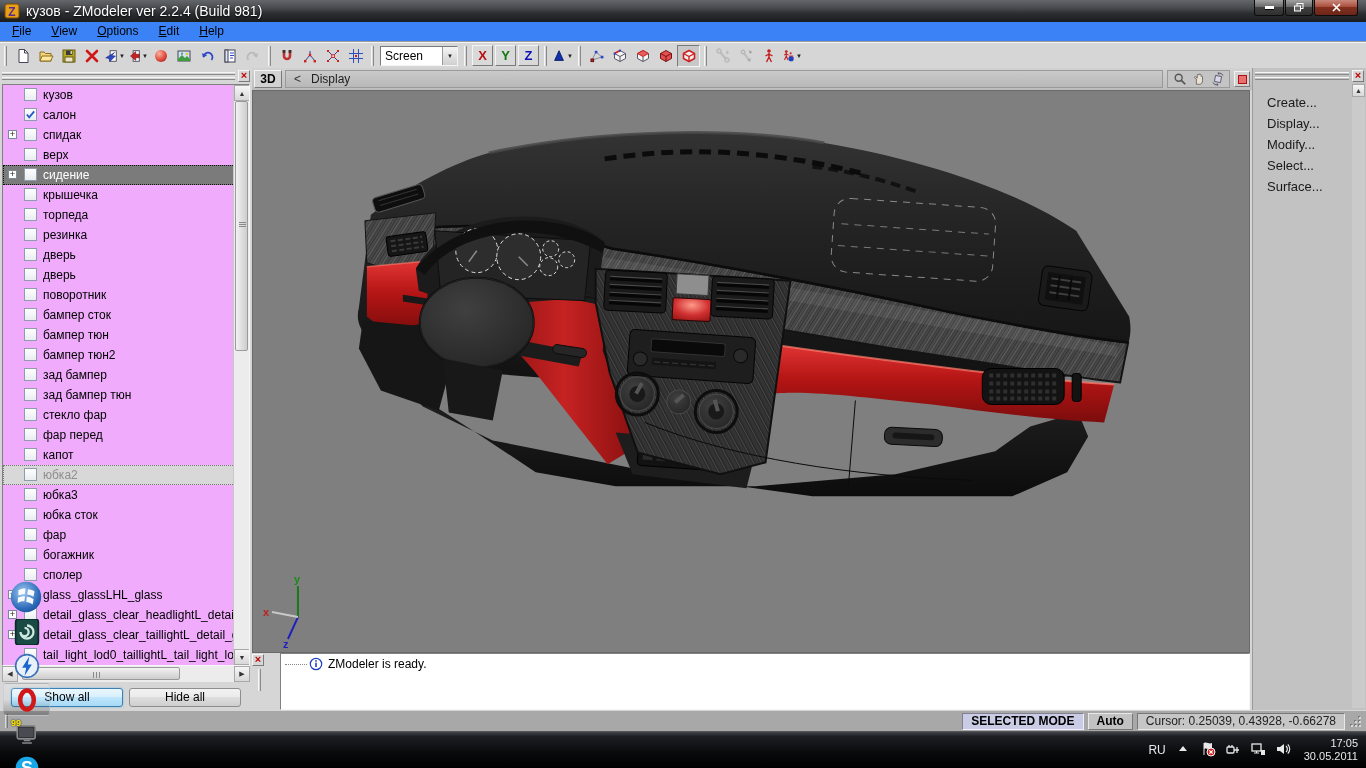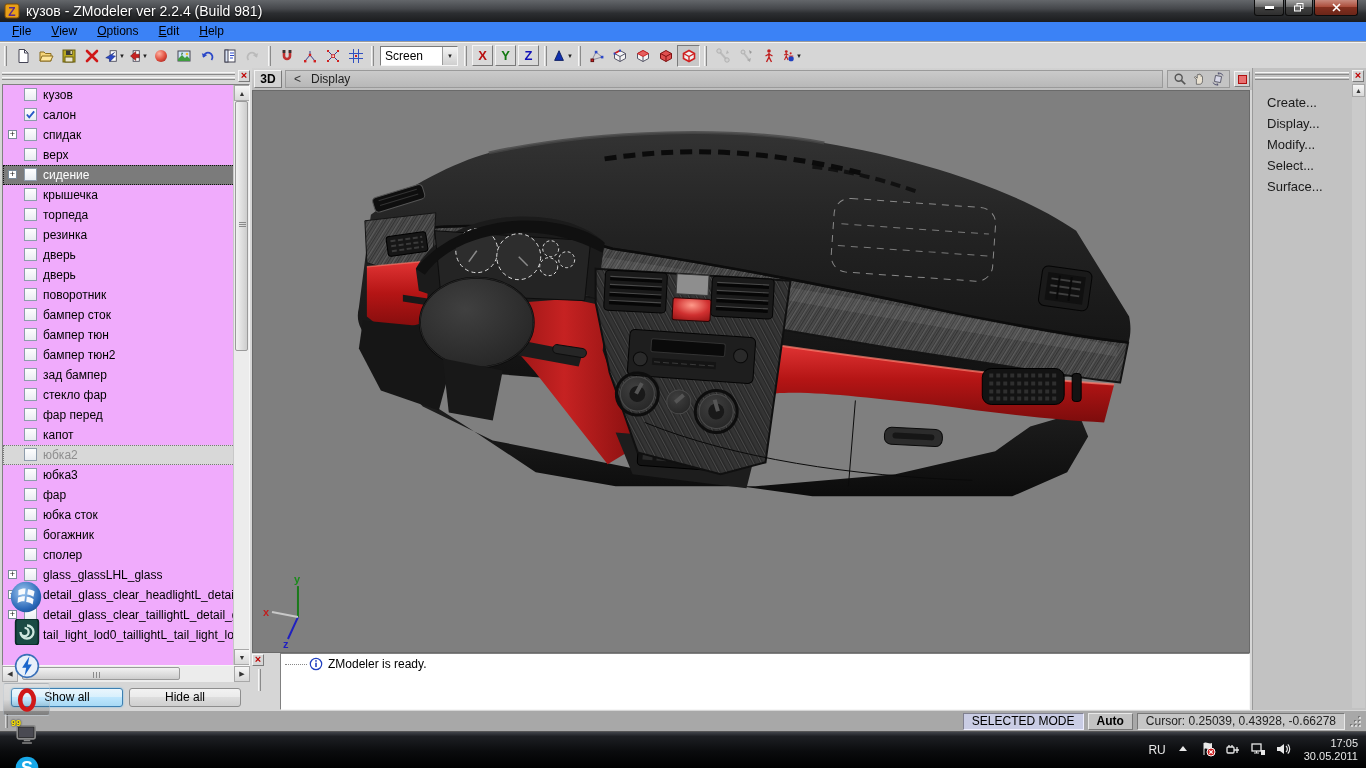--- a/index.html
+++ b/index.html
@@ -111,21 +111,21 @@
   .rp-item { font-size:13px; color:#1a1a1a; margin-bottom:4px; line-height:17px; }
   #rp-scroll { position:absolute; right:1px; top:16px; width:13px; height:624px; background:#cacaca; }
   #rp-scroll .sb-btn { width:13px; height:13px; }
 
   
   #statusbar { position:absolute; left:0; top:710px; width:1366px; height:21px; background:#a8a8a8;
     border-top:1px solid #d6d6d6; display:flex; align-items:center; }
   #sb-lgrip { width:3px; height:14px; border-left:1px solid #d8d8d8; border-right:1px solid #787878; margin-left:5px; }
   #sb-right { margin-left:auto; display:flex; align-items:center; gap:4px; padding-right:4px; }
   .sb-box { height:17px; line-height:15px; padding:0 8px; font-size:12px; }
-  #sb-mode { background:#c9cce4; font-weight:normal; border:1px solid; border-color:#808090 #eef #eef #808090; }
+  #sb-mode { background:#c9cce4; font-weight:bold; border:1px solid; border-color:#808090 #eef #eef #808090; }
   #sb-auto { background:#c2c2c2; font-weight:bold; border:1px solid; border-color:#e8e8e8 #787878 #787878 #e8e8e8; }
   #sb-cursor { background:#c6c6c6; color:#222; border:1px solid; border-color:#787878 #e8e8e8 #e8e8e8 #787878; min-width:200px; }
 
   
   #taskbar { position:absolute; left:0; top:731px; width:1366px; height:37px;
     background:linear-gradient(#41444a, #1d1f23 12%, #0a0b0d 55%, #000);
     border-top:1px solid #555; display:flex; align-items:center; }
   #start-orb { width:36px; height:34px; display:flex; align-items:center; justify-content:center; margin:0 6px 0 4px; }
   .tile { width:47px; height:33px; margin:1px 3px 0 3px; display:flex; align-items:center; justify-content:center;
     border-radius:3px; position:relative; }
@@ -405,27 +405,28 @@
             <div class="trow normal"><span class="cb"></span><span class="lbl">крышечка</span></div>
             <div class="trow normal"><span class="cb"></span><span class="lbl">торпеда</span></div>
             <div class="trow normal"><span class="cb"></span><span class="lbl">резинка</span></div>
             <div class="trow normal"><span class="cb"></span><span class="lbl">дверь</span></div>
             <div class="trow normal"><span class="cb"></span><span class="lbl">дверь</span></div>
             <div class="trow normal"><span class="cb"></span><span class="lbl">поворотник</span></div>
             <div class="trow normal"><span class="cb"></span><span class="lbl">бампер сток</span></div>
             <div class="trow normal"><span class="cb"></span><span class="lbl">бампер тюн</span></div>
             <div class="trow normal"><span class="cb"></span><span class="lbl">бампер тюн2</span></div>
             <div class="trow normal"><span class="cb"></span><span class="lbl">зад бампер</span></div>
+            <div class="trow normal"><span class="cb"></span><span class="lbl">зад бампер тюн</span></div>
             <div class="trow normal"><span class="cb"></span><span class="lbl">стекло фар</span></div>
             <div class="trow normal"><span class="cb"></span><span class="lbl">фар перед</span></div>
             <div class="trow normal"><span class="cb"></span><span class="lbl">капот</span></div>
             <div class="trow dimmed"><span class="cb"></span><span class="lbl">юбка2</span></div>
             <div class="trow normal"><span class="cb"></span><span class="lbl">юбка3</span></div>
+            <div class="trow normal"><span class="cb"></span><span class="lbl">юбка сток</span></div>
             <div class="trow normal"><span class="cb"></span><span class="lbl">фар</span></div>
-            <div class="trow normal"><span class="cb"></span><span class="lbl">юбка сток</span></div>
             <div class="trow normal"><span class="cb"></span><span class="lbl">богажник</span></div>
             <div class="trow normal"><span class="cb"></span><span class="lbl">сполер</span></div>
             <div class="trow normal"><span class="exp">+</span><span class="cb"></span><span class="lbl">glass_glassLHL_glass</span></div>
             <div class="trow normal"><span class="exp">+</span><span class="cb"></span><span class="lbl">detail_glass_clear_headlightL_detail_g</span></div>
             <div class="trow normal"><span class="exp">+</span><span class="cb"></span><span class="lbl">detail_glass_clear_taillightL_detail_gl</span></div>
             <div class="trow normal"><span class="cb"></span><span class="lbl">tail_light_lod0_taillightL_tail_light_lo</span></div>
           </div>
         <div class="sb-v">
           <div class="sb-btn">▲</div>
           <div class="sb-thumb" style="top:16px;height:250px;">

